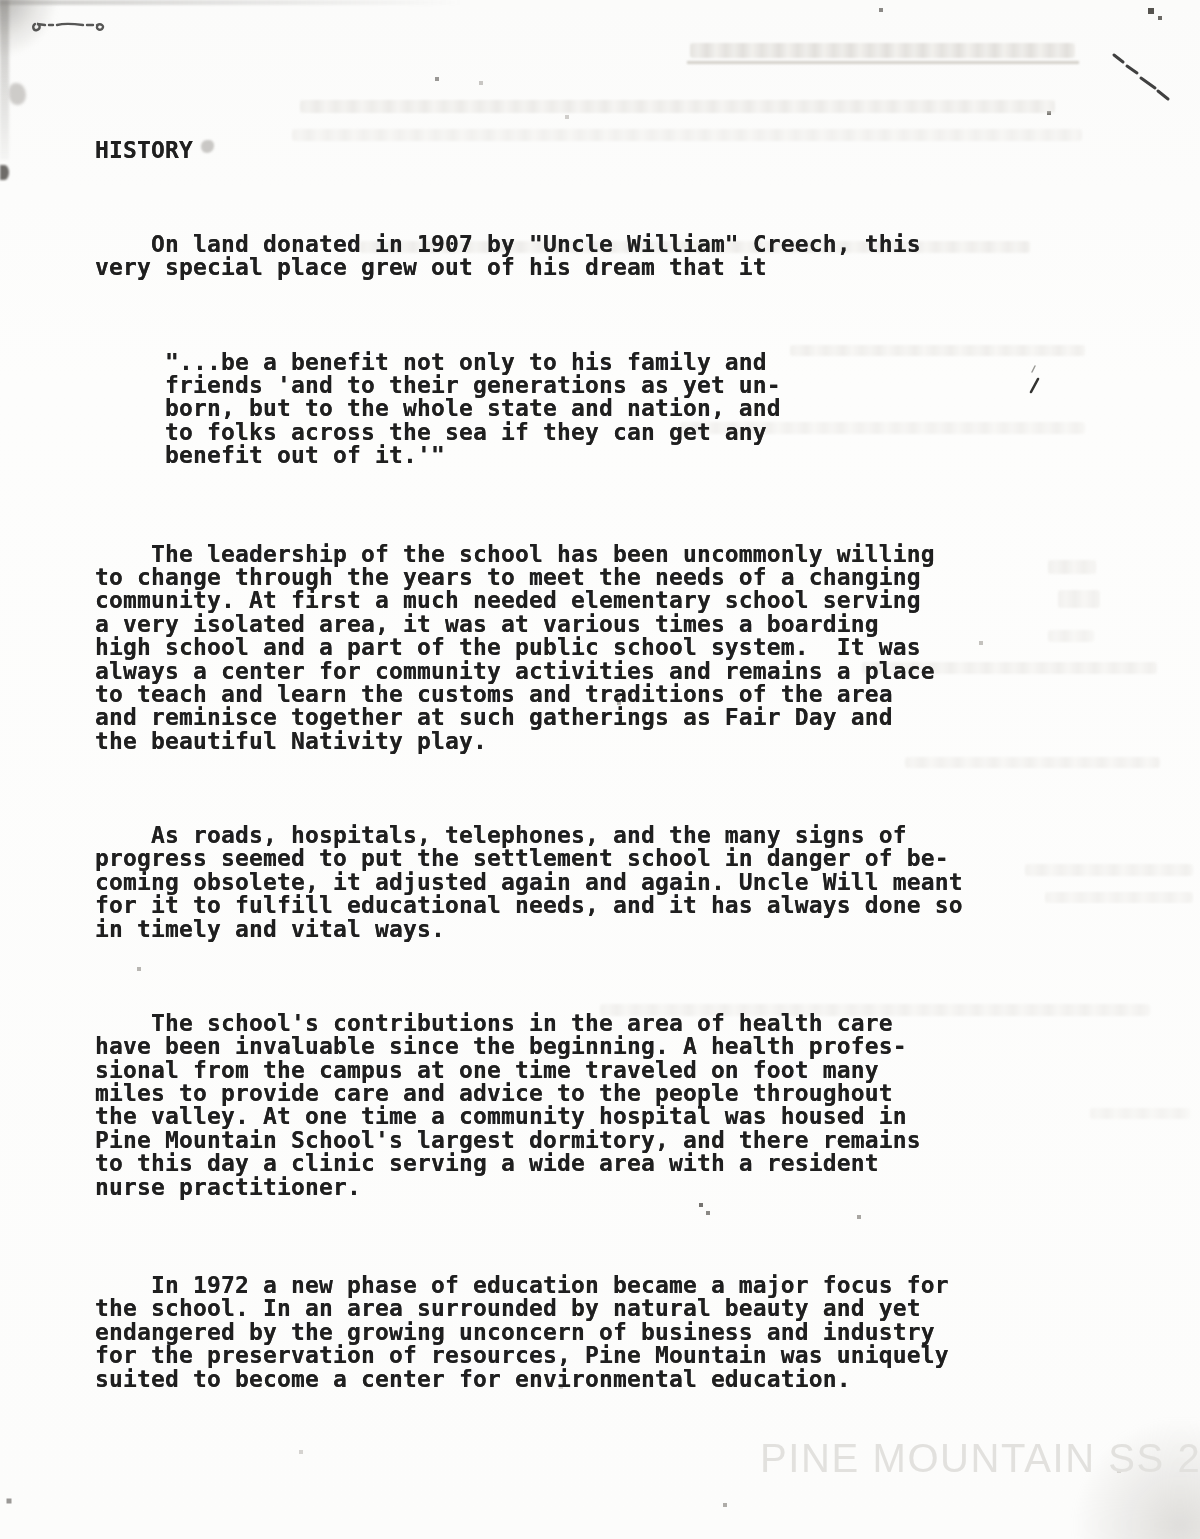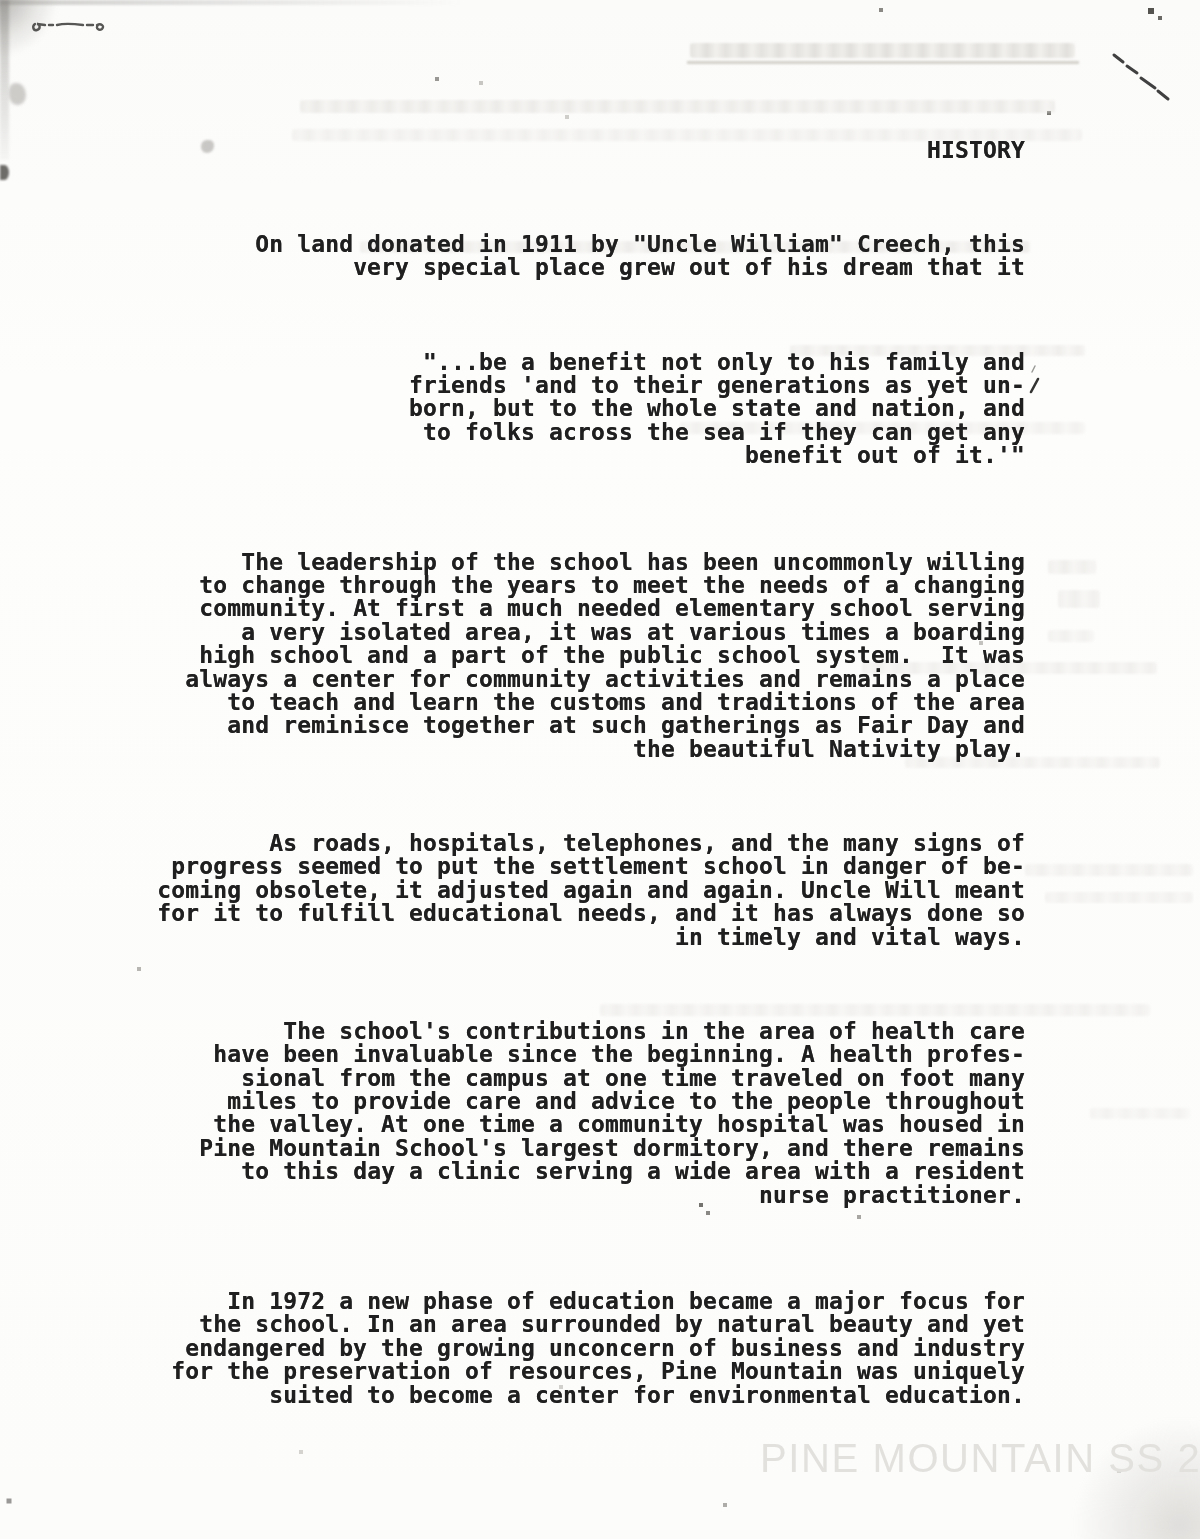--- a/index.html
+++ b/index.html
@@ -4,39 +4,38 @@
 <style>
   html, body { margin: 0; padding: 0; background: #e8e7e5; }
   .page {
     position: relative;
     width: 1200px;
     height: 1539px;
     margin: 0 auto;
     background: linear-gradient(180deg, #fbfbfa 0%, #fdfdfc 25%, #fcfcfb 100%);
     overflow: hidden;
     font-family: "DejaVu Sans Mono", monospace;
-    text-align: right;
   }
 
   
   .doc {
     position: absolute;
     left: 95px;
     top: 92px;
     width: 930px;
     color: #1f1f1f;
     font-size: 23px;
     line-height: 23.4px;
     font-weight: 700;
     letter-spacing: 0.15px;
     white-space: pre;
     text-shadow: 0 0 0.6px rgba(25,25,25,0.75);
   }
   .b + .b { margin-top: 24px; }
-  .b.gap-lg { margin-top: 36px; }
+  .b.gap-lg { margin-top: 28px; }
 
   
   .watermark {
     position: absolute;
     left: 760px;
     top: 1436px;
     font-family: "Liberation Sans", sans-serif;
     font-size: 40px;
     font-weight: 400;
     letter-spacing: 1.6px;
@@ -149,21 +148,21 @@
   <svg class="mark" style="left:1110px; top:52px;" width="64" height="52" viewBox="0 0 64 52">
     <path d="M4,3 L13,10 M17,14 L27,21 M31,26 L45,36 M48,39 L58,47" stroke="#2b2b2b" stroke-width="3" stroke-linecap="round" fill="none" opacity="0.9"></path>
   </svg>
   <svg class="mark" style="left:1026px; top:364px;" width="18" height="32" viewBox="0 0 18 32">
     <path d="M9,2 L6,8" stroke="#9a9a97" stroke-width="1.5" stroke-linecap="round" fill="none"></path>
     <path d="M12,15 L5,28" stroke="#333331" stroke-width="2.6" stroke-linecap="round" fill="none"></path>
   </svg>
 
   <div class="doc">
     <div class="b heading">HISTORY</div>
-    <div class="b para">    On land donated in 1911 by "Uncle William" Creech, this
+    <div class="b para">    On land donated in 1907 by "Uncle William" Creech, this
 very special place grew out of his dream that it</div>
     <div class="b para quote">     "...be a benefit not only to his family and
      friends 'and to their generations as yet un-
      born, but to the whole state and nation, and
      to folks across the sea if they can get any
      benefit out of it.'"</div>
     <div class="b para gap-lg">    The leadership of the school has been uncommonly willing
 to change through the years to meet the needs of a changing
 community. At first a much needed elementary school serving
 a very isolated area, it was at various times a boarding

